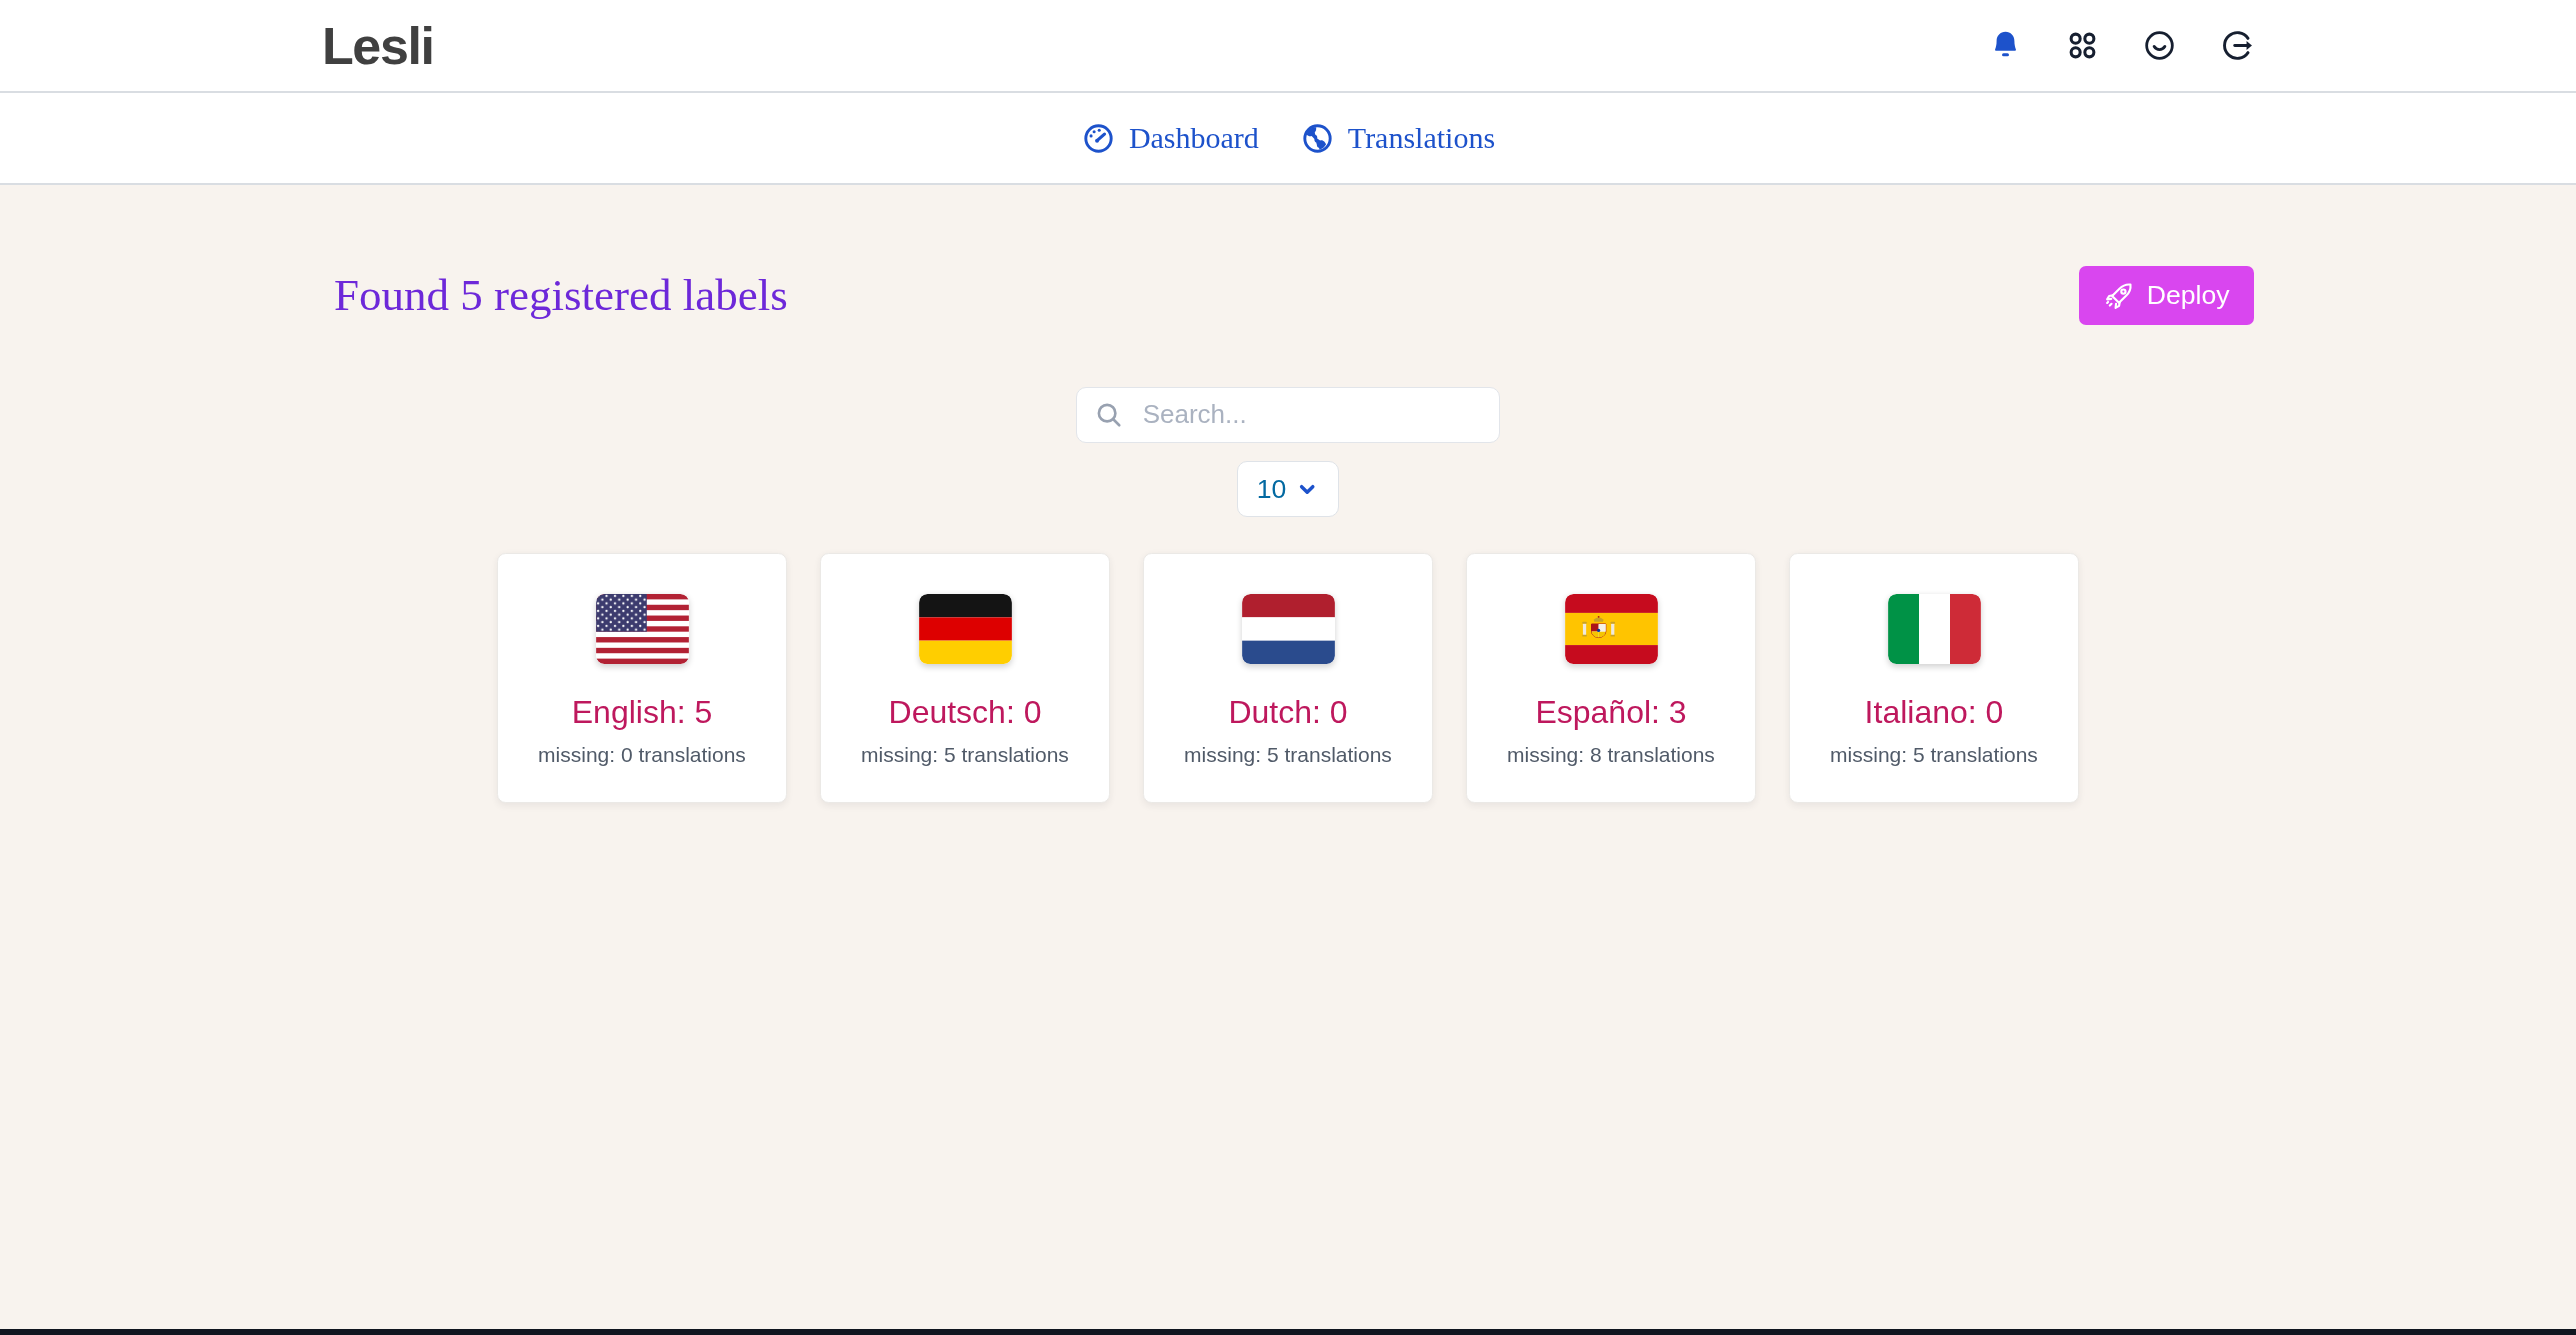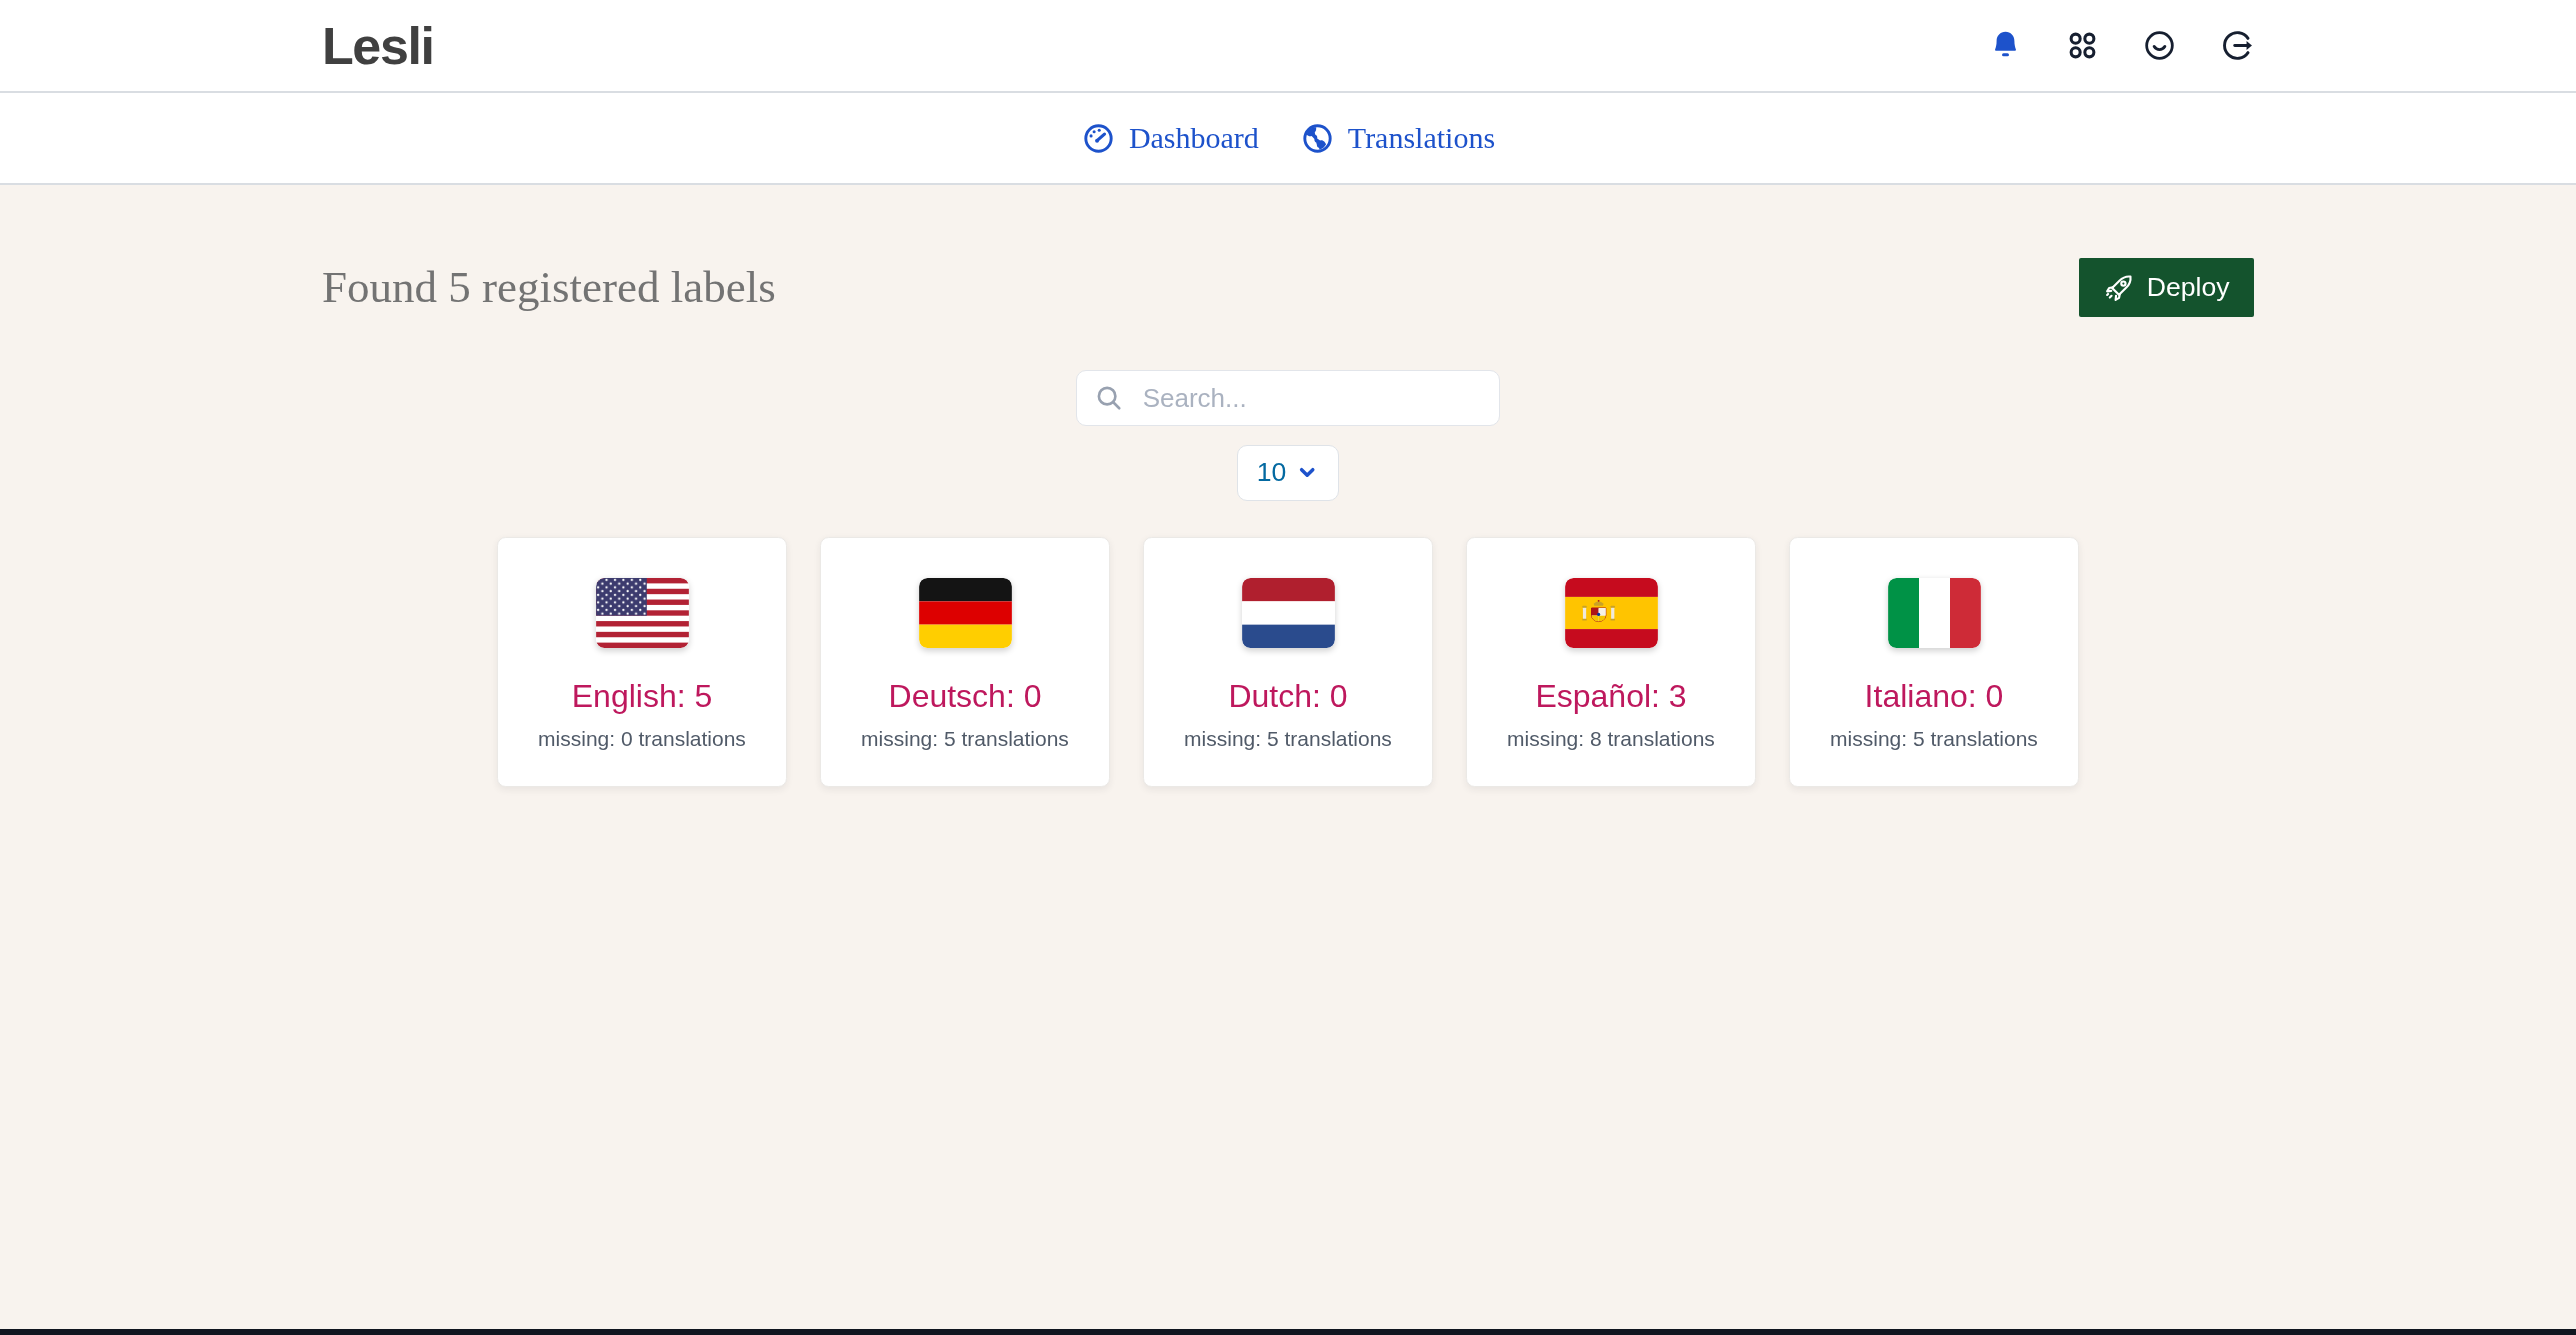--- a/index.html
+++ b/index.html
@@ -82,37 +82,37 @@
 
   
   .main { padding-top: 0; }
   .title-row {
     margin-top: 73px;
     display: flex;
     align-items: center;
     justify-content: space-between;
   }
   .page-title {
-    margin: 0;
+    margin: 12px;
     font-family: "Liberation Serif", serif;
     font-weight: 500;
     font-size: 45px;
-    color: #737373;
+    color: #6d28d9;
     line-height: 1.15;
   }
   .deploy-btn {
     display: flex;
     align-items: center;
     gap: 11.5px;
     height: 59px;
     padding: 0 24.4px;
-    background: #14532d;
+    background: #d946ef;
     color: #ffffff;
     border: none;
-    border-radius: 2px;
+    border-radius: 7px;
     font-family: "Liberation Sans", sans-serif;
     font-size: 26.6px;
     font-weight: 500;
     cursor: pointer;
   }
   .deploy-btn svg { width: 32px; height: 32px; display: block; }
 
   .search-row {
     margin-top: 53px;
     display: flex;

